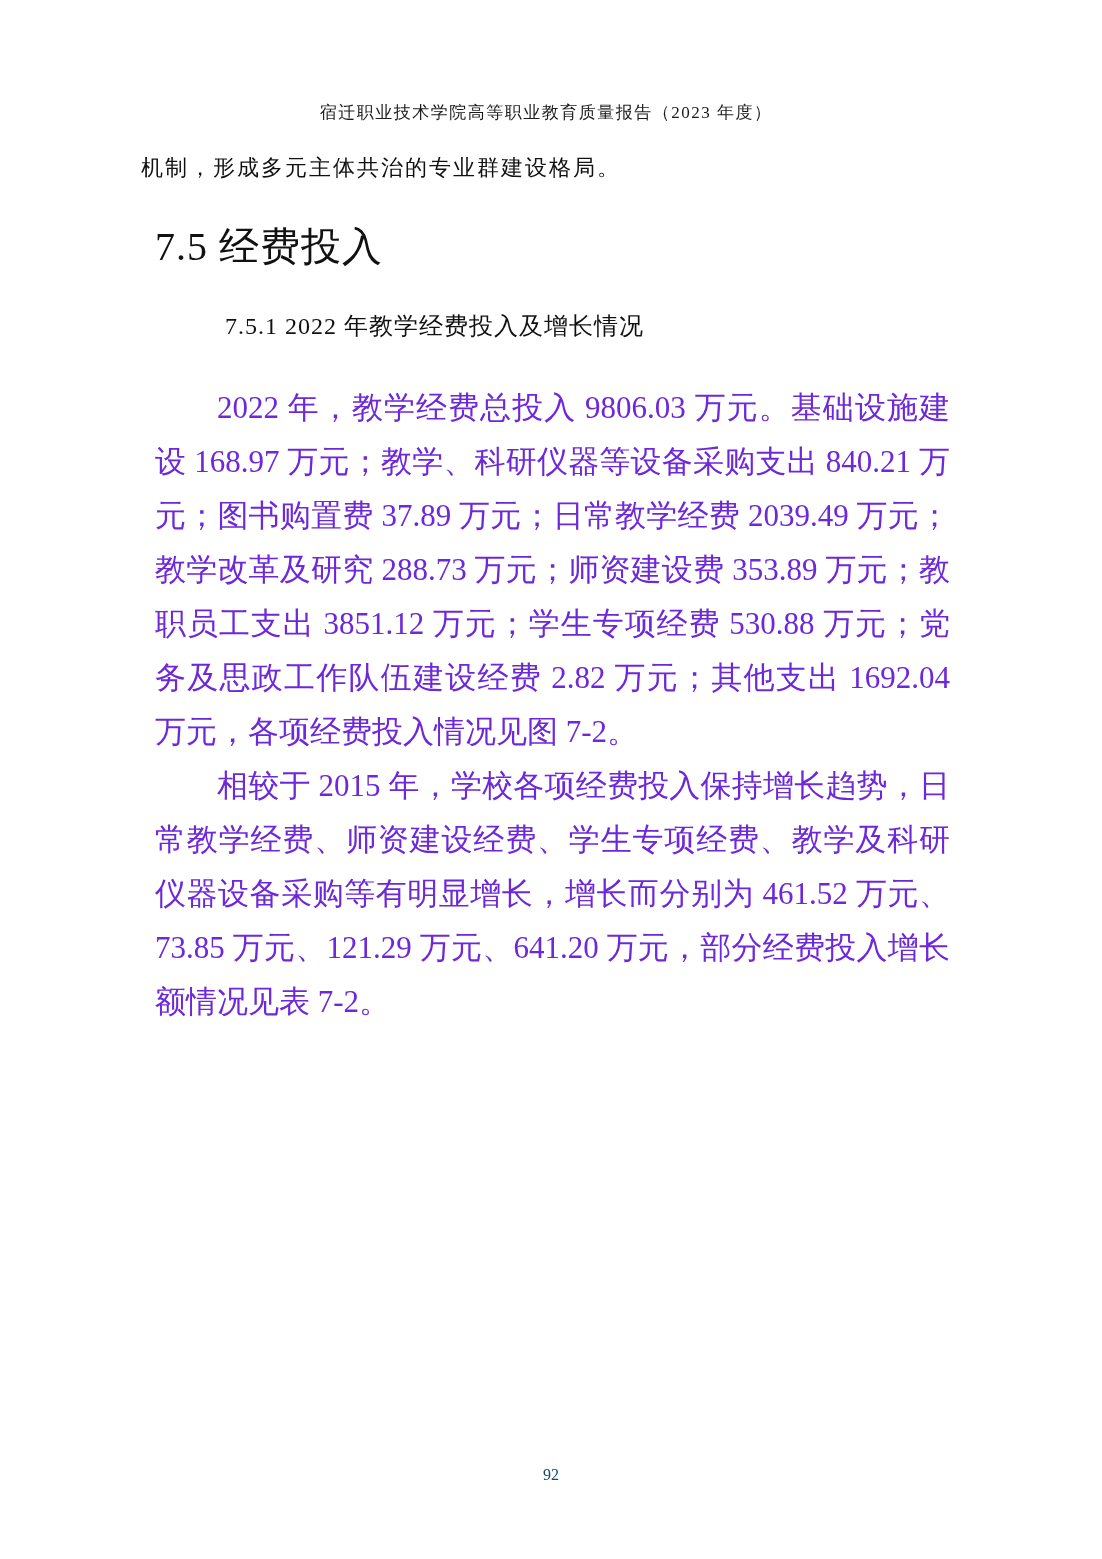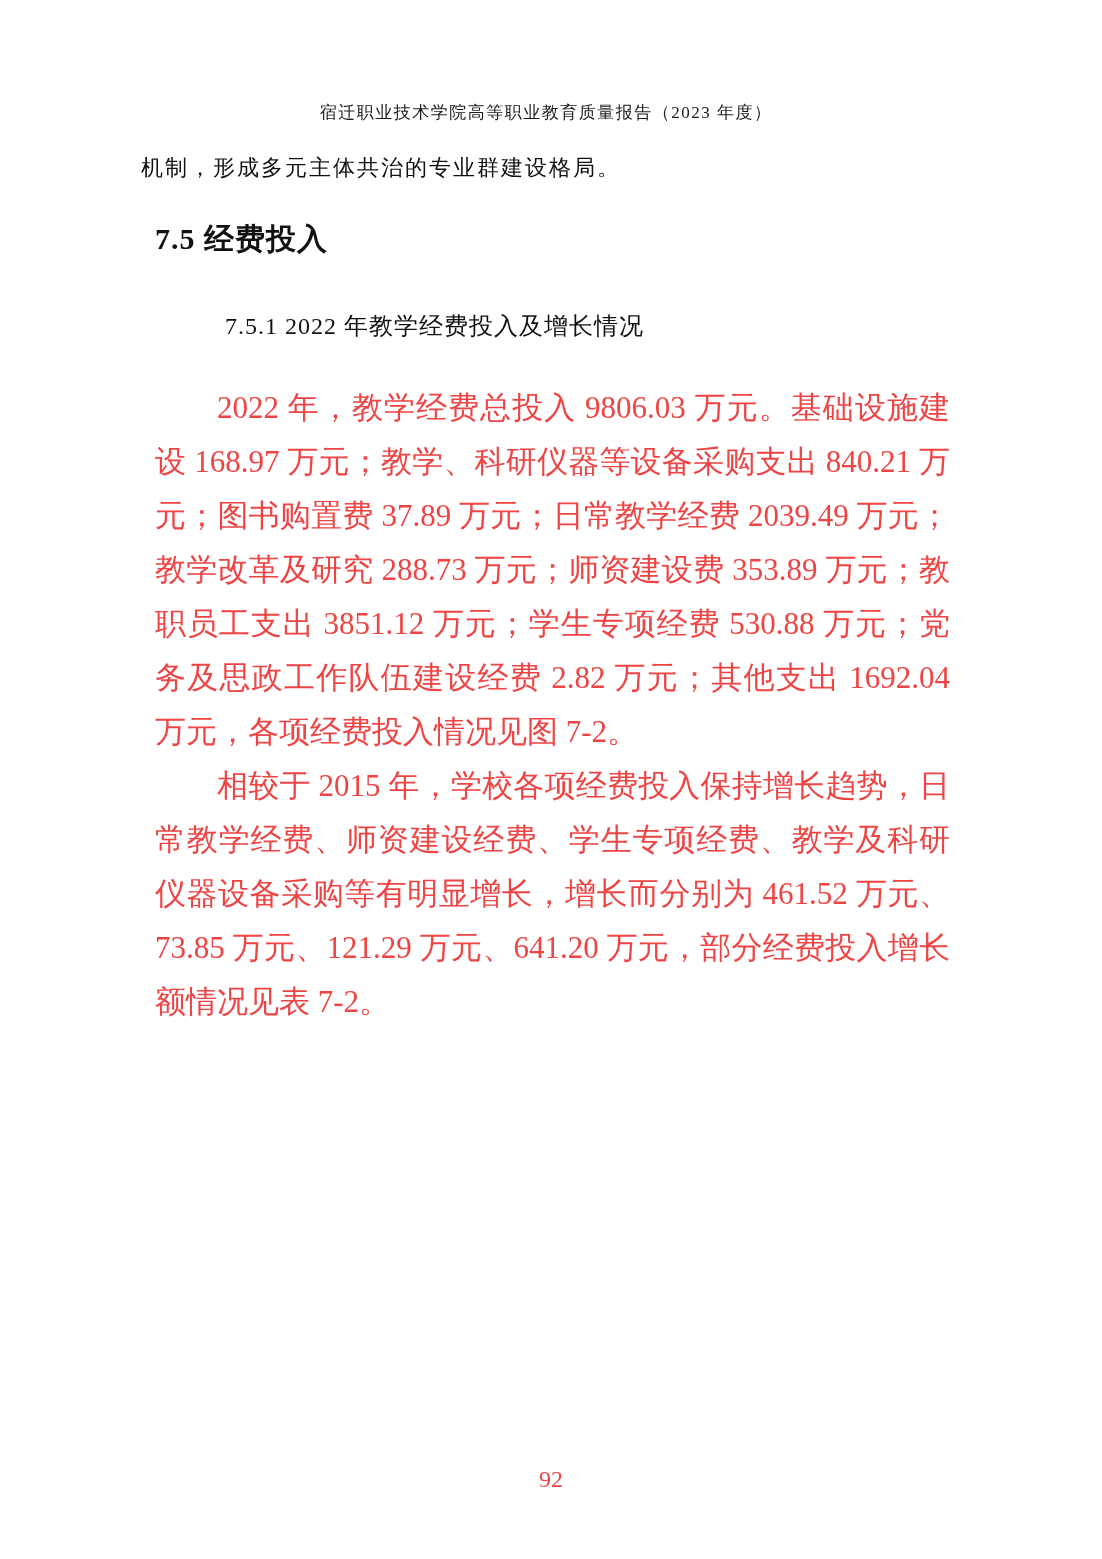--- a/index.html
+++ b/index.html
@@ -32,55 +32,55 @@
     font-size: 22px;
     line-height: 40px;
     letter-spacing: 2px;
     text-align: justify;
   }
   .section-heading {
     position: absolute;
     top: 219px;
     left: 155px;
     width: 795px;
-    font-size: 30px;
-    font-weight: bold;
+    font-size: 40px;
+    font-weight: normal;
     letter-spacing: 1px;
   }
   .subsection-heading {
     position: absolute;
     top: 310px;
     left: 225px;
     width: 725px;
     font-size: 24px;
     letter-spacing: 1px;
   }
   .body-text {
     position: absolute;
     top: 381px;
     left: 155px;
     width: 795px;
     font-size: 31px;
     line-height: 54px;
     text-align: justify;
     text-justify: inter-character;
-    color: #ef4444;
+    color: #6d28d9;
   }
   .body-text p {
     text-indent: 2em;
     margin: 0;
   }
   .page-number {
     position: absolute;
     top: 1466px;
     left: 0;
     width: 100%;
     text-align: center;
-    font-size: 24px;
-    color: #ef4444;
+    font-size: 16px;
+    color: #0c4a6e;
   }
 </style>
 </head>
 <body>
 
 <div class="page">
 
   <div class="doc-header">宿迁职业技术学院高等职业教育质量报告（2023 年度）</div>
 
   <div class="intro-line">机制，形成多元主体共治的专业群建设格局。</div>

